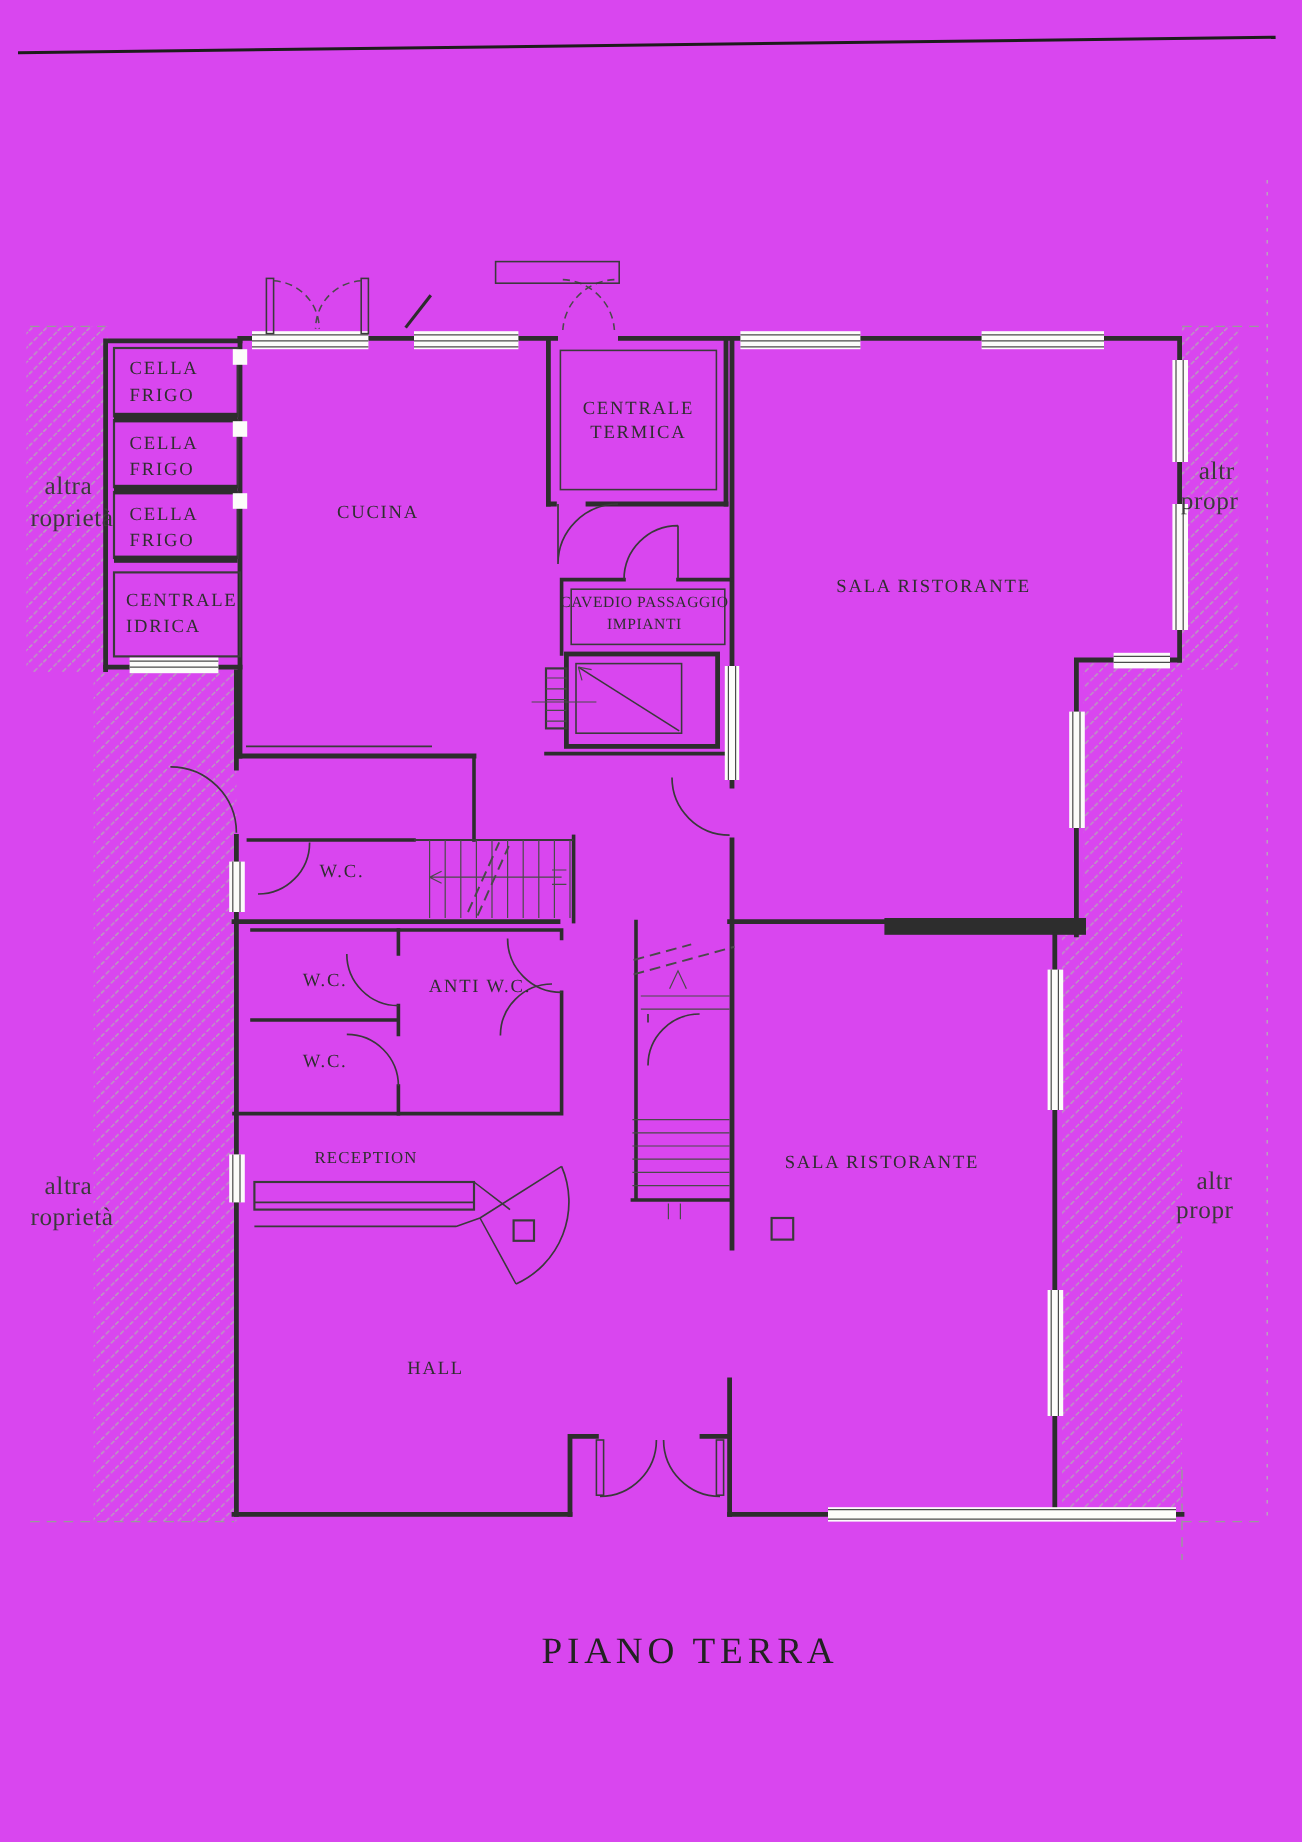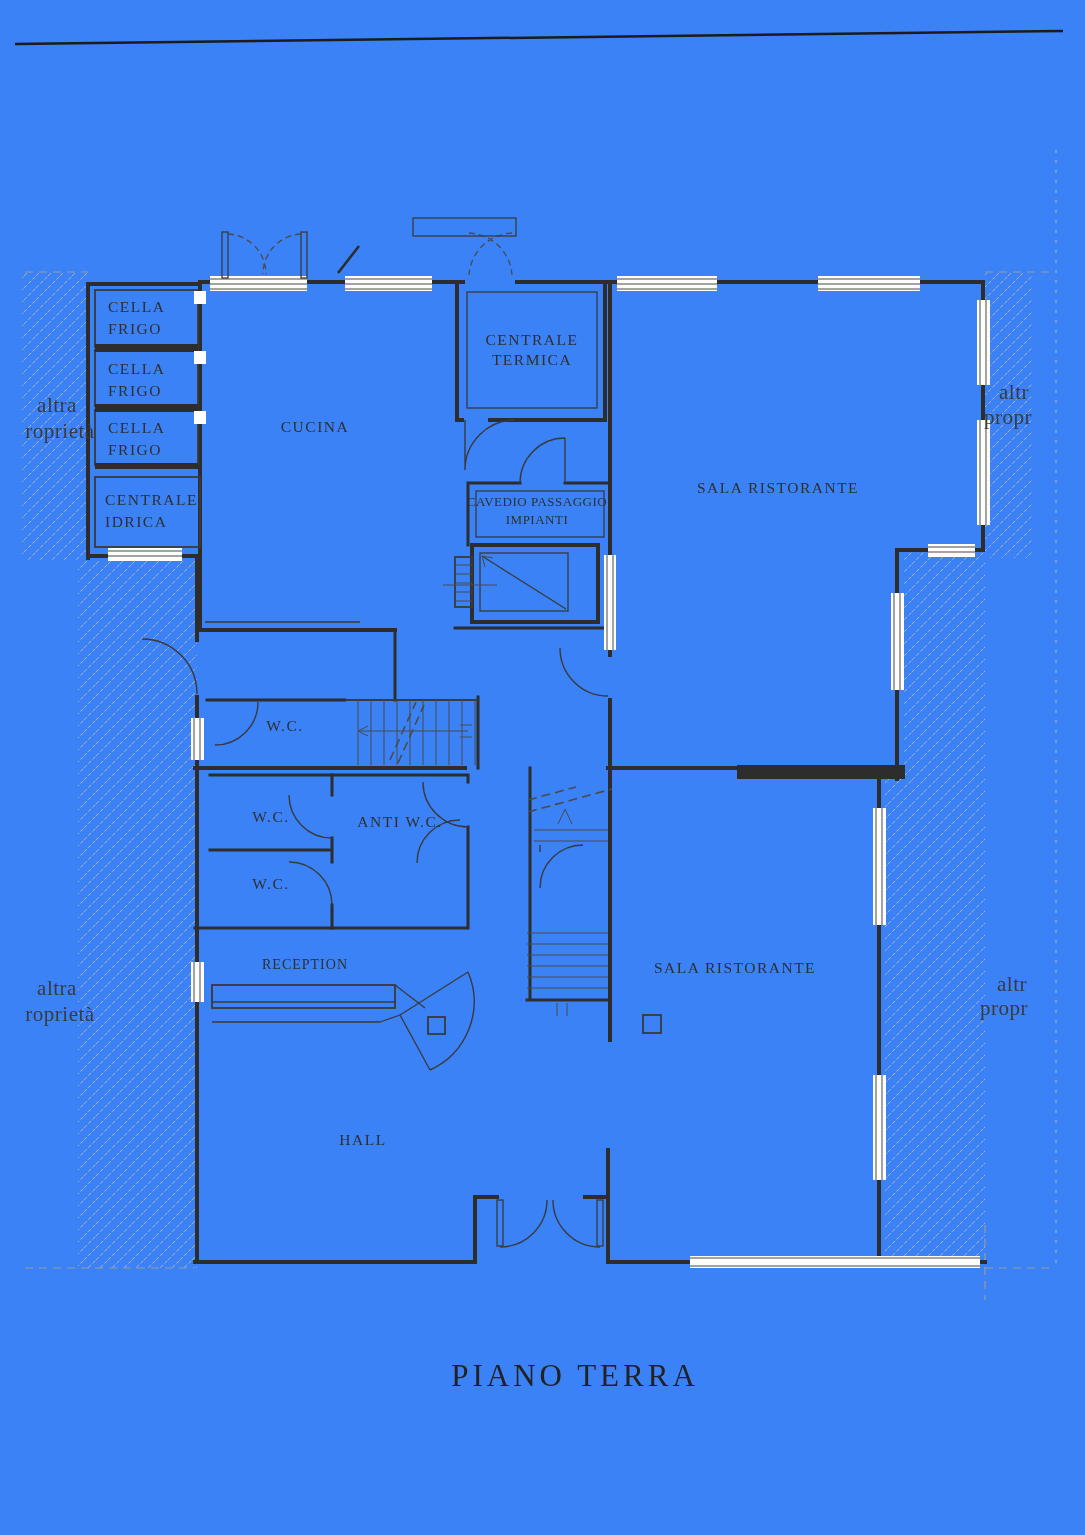--- a/index.html
+++ b/index.html
@@ -1,16 +1,16 @@
 <!DOCTYPE html>
 <html><head>
 <meta charset="utf-8">
 <style>
   html,body{margin:0;padding:0;background:#ffffff;}
-  .page{position:relative;width:1085px;height:1535px;background:#3b82f6;overflow:hidden;
+  .page{position:relative;width:1085px;height:1535px;background:#d946ef;overflow:hidden;
         font-family:"Liberation Serif","DejaVu Serif",serif;}
   svg{position:absolute;left:0;top:0;}
   .room-label{fill:#2f2f2f;font-size:15.5px;letter-spacing:1.5px;}
   .room-label-sm{fill:#2f2f2f;font-size:13px;letter-spacing:0.5px;}
   .area-label{fill:#3a3a3a;font-size:21px;letter-spacing:0.5px;}
   .title-label{fill:#222;font-size:31px;letter-spacing:4px;}
   .wall{stroke:#2d2d2d;stroke-width:4;fill:none;stroke-linecap:square;}
   .wall3{stroke:#2d2d2d;stroke-width:3;fill:none;stroke-linecap:square;}
   .thin{stroke:#3a3a3a;stroke-width:1.3;fill:none;}
   .thin2{stroke:#3a3a3a;stroke-width:1.8;fill:none;}

